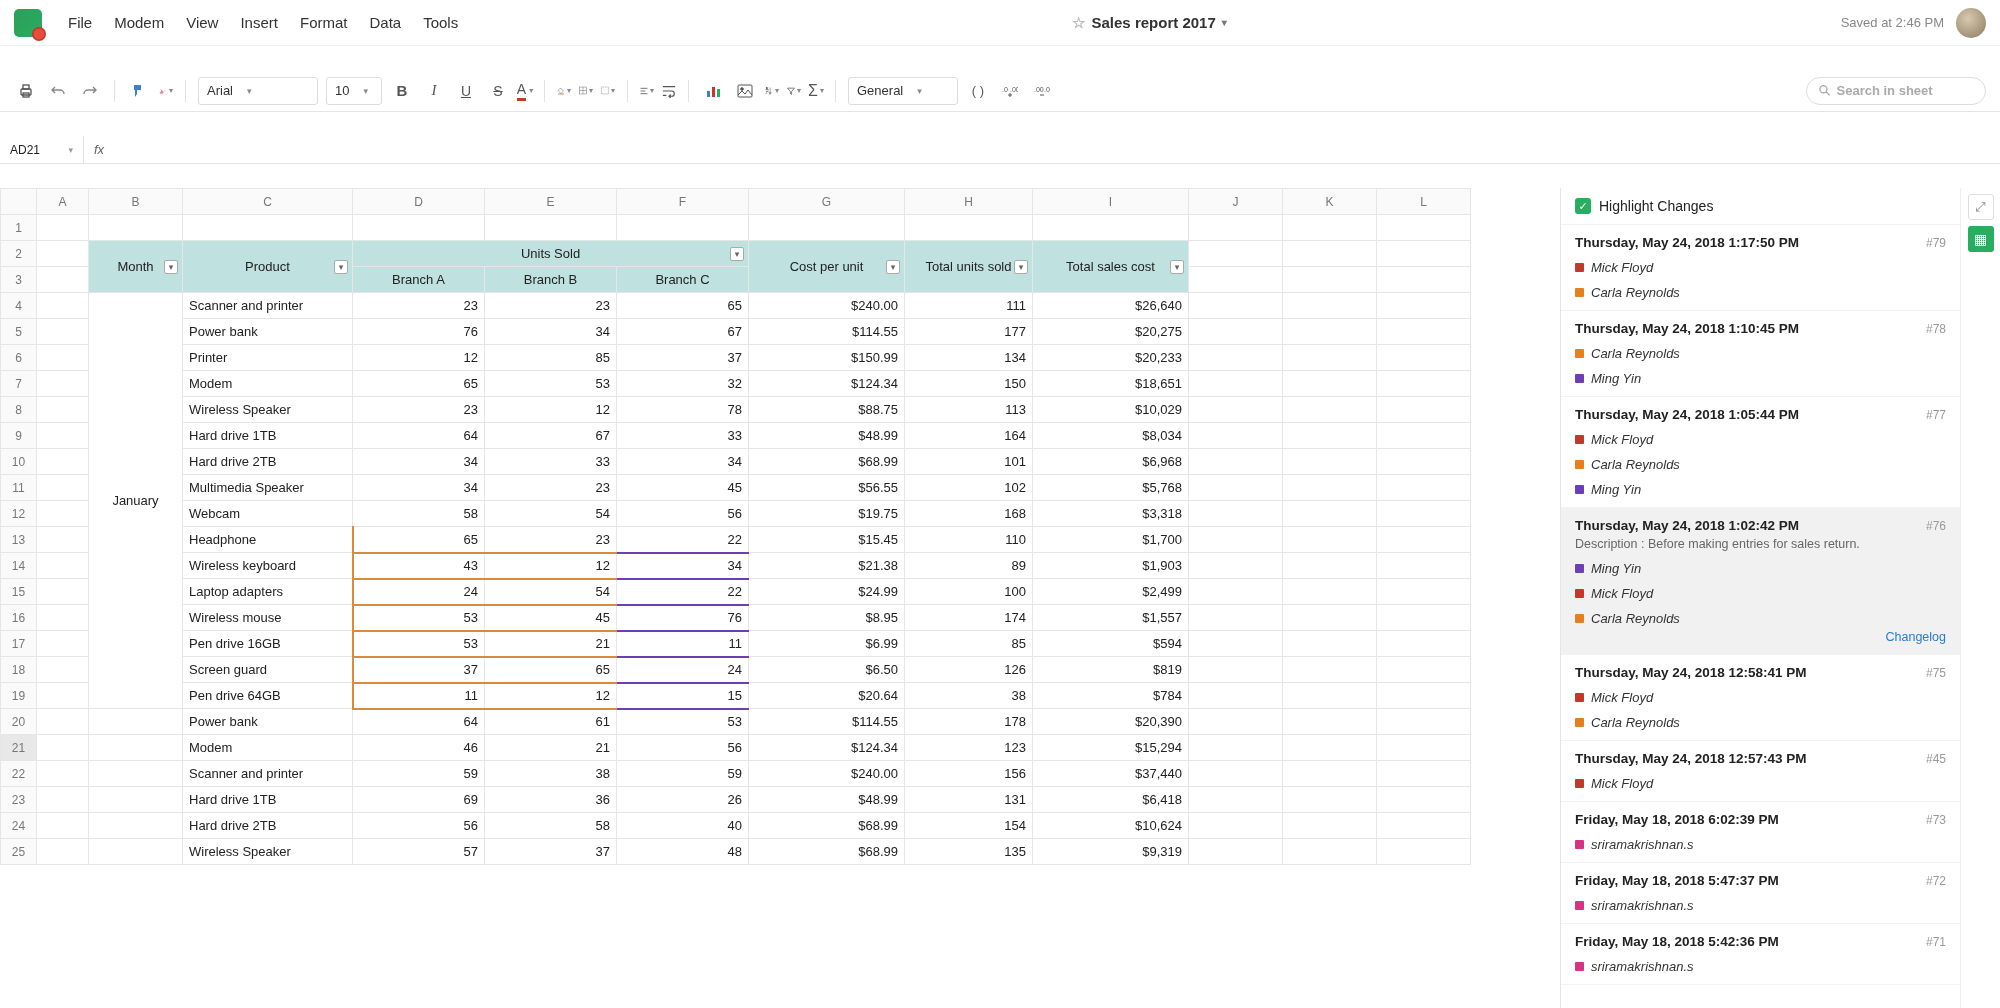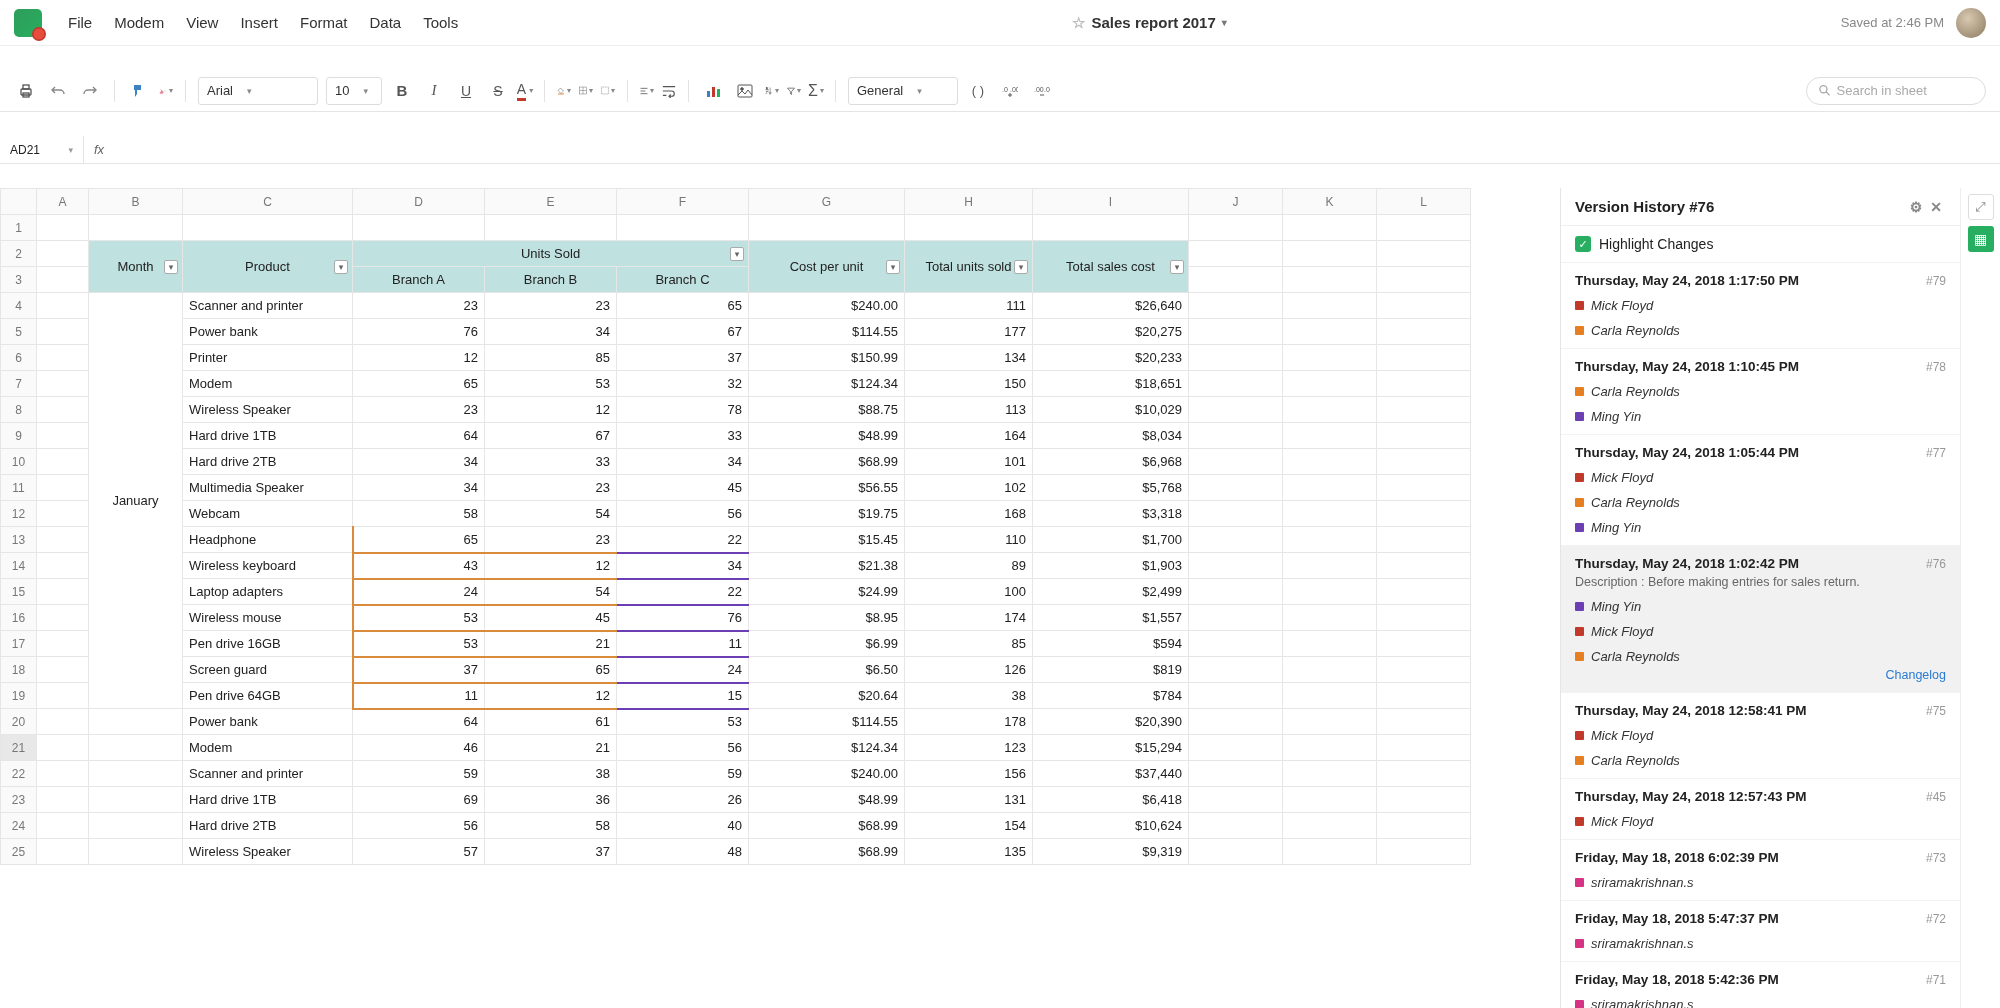--- a/index.html
+++ b/index.html
@@ -18,21 +18,21 @@
 .saved { color:#888; font-size:13px; margin-right:12px; }
 .avatar { width:30px; height:30px; border-radius:50%; background: radial-gradient(circle at 40% 35%, #d8c9b0, #8a7a60); }
 
 .toolbar { display:flex; align-items:center; height:42px; padding:0 14px; gap:8px; border-bottom:1px solid #e5e5e5; }
 .tbtn { width:24px; height:24px; display:flex; align-items:center; justify-content:center; color:#555; cursor:pointer; }
 .tsep { width:1px; height:22px; background:#e2e2e2; margin:0 4px; }
 .select { display:flex; align-items:center; border:1px solid #ddd; border-radius:3px; height:28px; padding:0 8px; gap:14px; font-size:13px; color:#333; cursor:pointer; background:#fff; }
 .select .sm-caret { font-size:9px; color:#888; }
 .dd { width:14px; display:flex; justify-content:center; }
 .search { margin-left:auto; display:flex; align-items:center; border:1px solid #ddd; border-radius:14px; height:28px; padding:0 12px; width:180px; color:#999; font-size:13px; gap:6px; }
-.search input { border:none; outline:none; font-size:13px; width:100%; color:#333; }
+.search input { border:none; outline:none; font-size:13px; width:100%; color:#333;font-weight:bold; }
 .search input::placeholder { color:#aaa; }
 
 .fnrow { display:flex; align-items:center; height:28px; border-bottom:1px solid #e5e5e5; }
 .cellref { width:84px; border-right:1px solid #e5e5e5; height:100%; display:flex; align-items:center; padding:0 10px; font-size:12px; color:#222; justify-content:space-between; }
 .fx { padding:0 10px; font-style:italic; color:#666; font-size:13px; }
 
 .workspace { display:flex; flex:1; min-height:0; }
 .sheet { flex:1; overflow:hidden; position:relative; }
 .rightgutter { width:40px; border-left:1px solid #eee; display:flex; flex-direction:column; align-items:center; padding-top:6px; gap:6px; }
 .rg1 { width:26px; height:26px; border:1px solid #ddd; border-radius:3px; display:flex; align-items:center; justify-content:center; color:#888; font-size:13px; }
@@ -654,26 +654,20 @@
               <td class="num">$9,319</td>
               <td></td>
               <td></td>
               <td></td>
             </tr>
           </tbody>
       </table>
     </div>
 
     <div class="panel">
-      <div class="panel-hd">
-        <span>Version History #76</span>
-        <span class="sp"></span>
-        <span class="ic">⚙</span>
-        <span class="ic">✕</span>
-      </div>
       <div class="hl">
         <span class="chk">✓</span>
         <span>Highlight Changes</span>
       </div>
       <div class="vlist" id="vlist">
           <div class="ver">
             <div class="vh">
               <span class="vt">Thursday, May 24, 2018 1:17:50 PM</span>
               <span class="vn">#79</span>
             </div>

